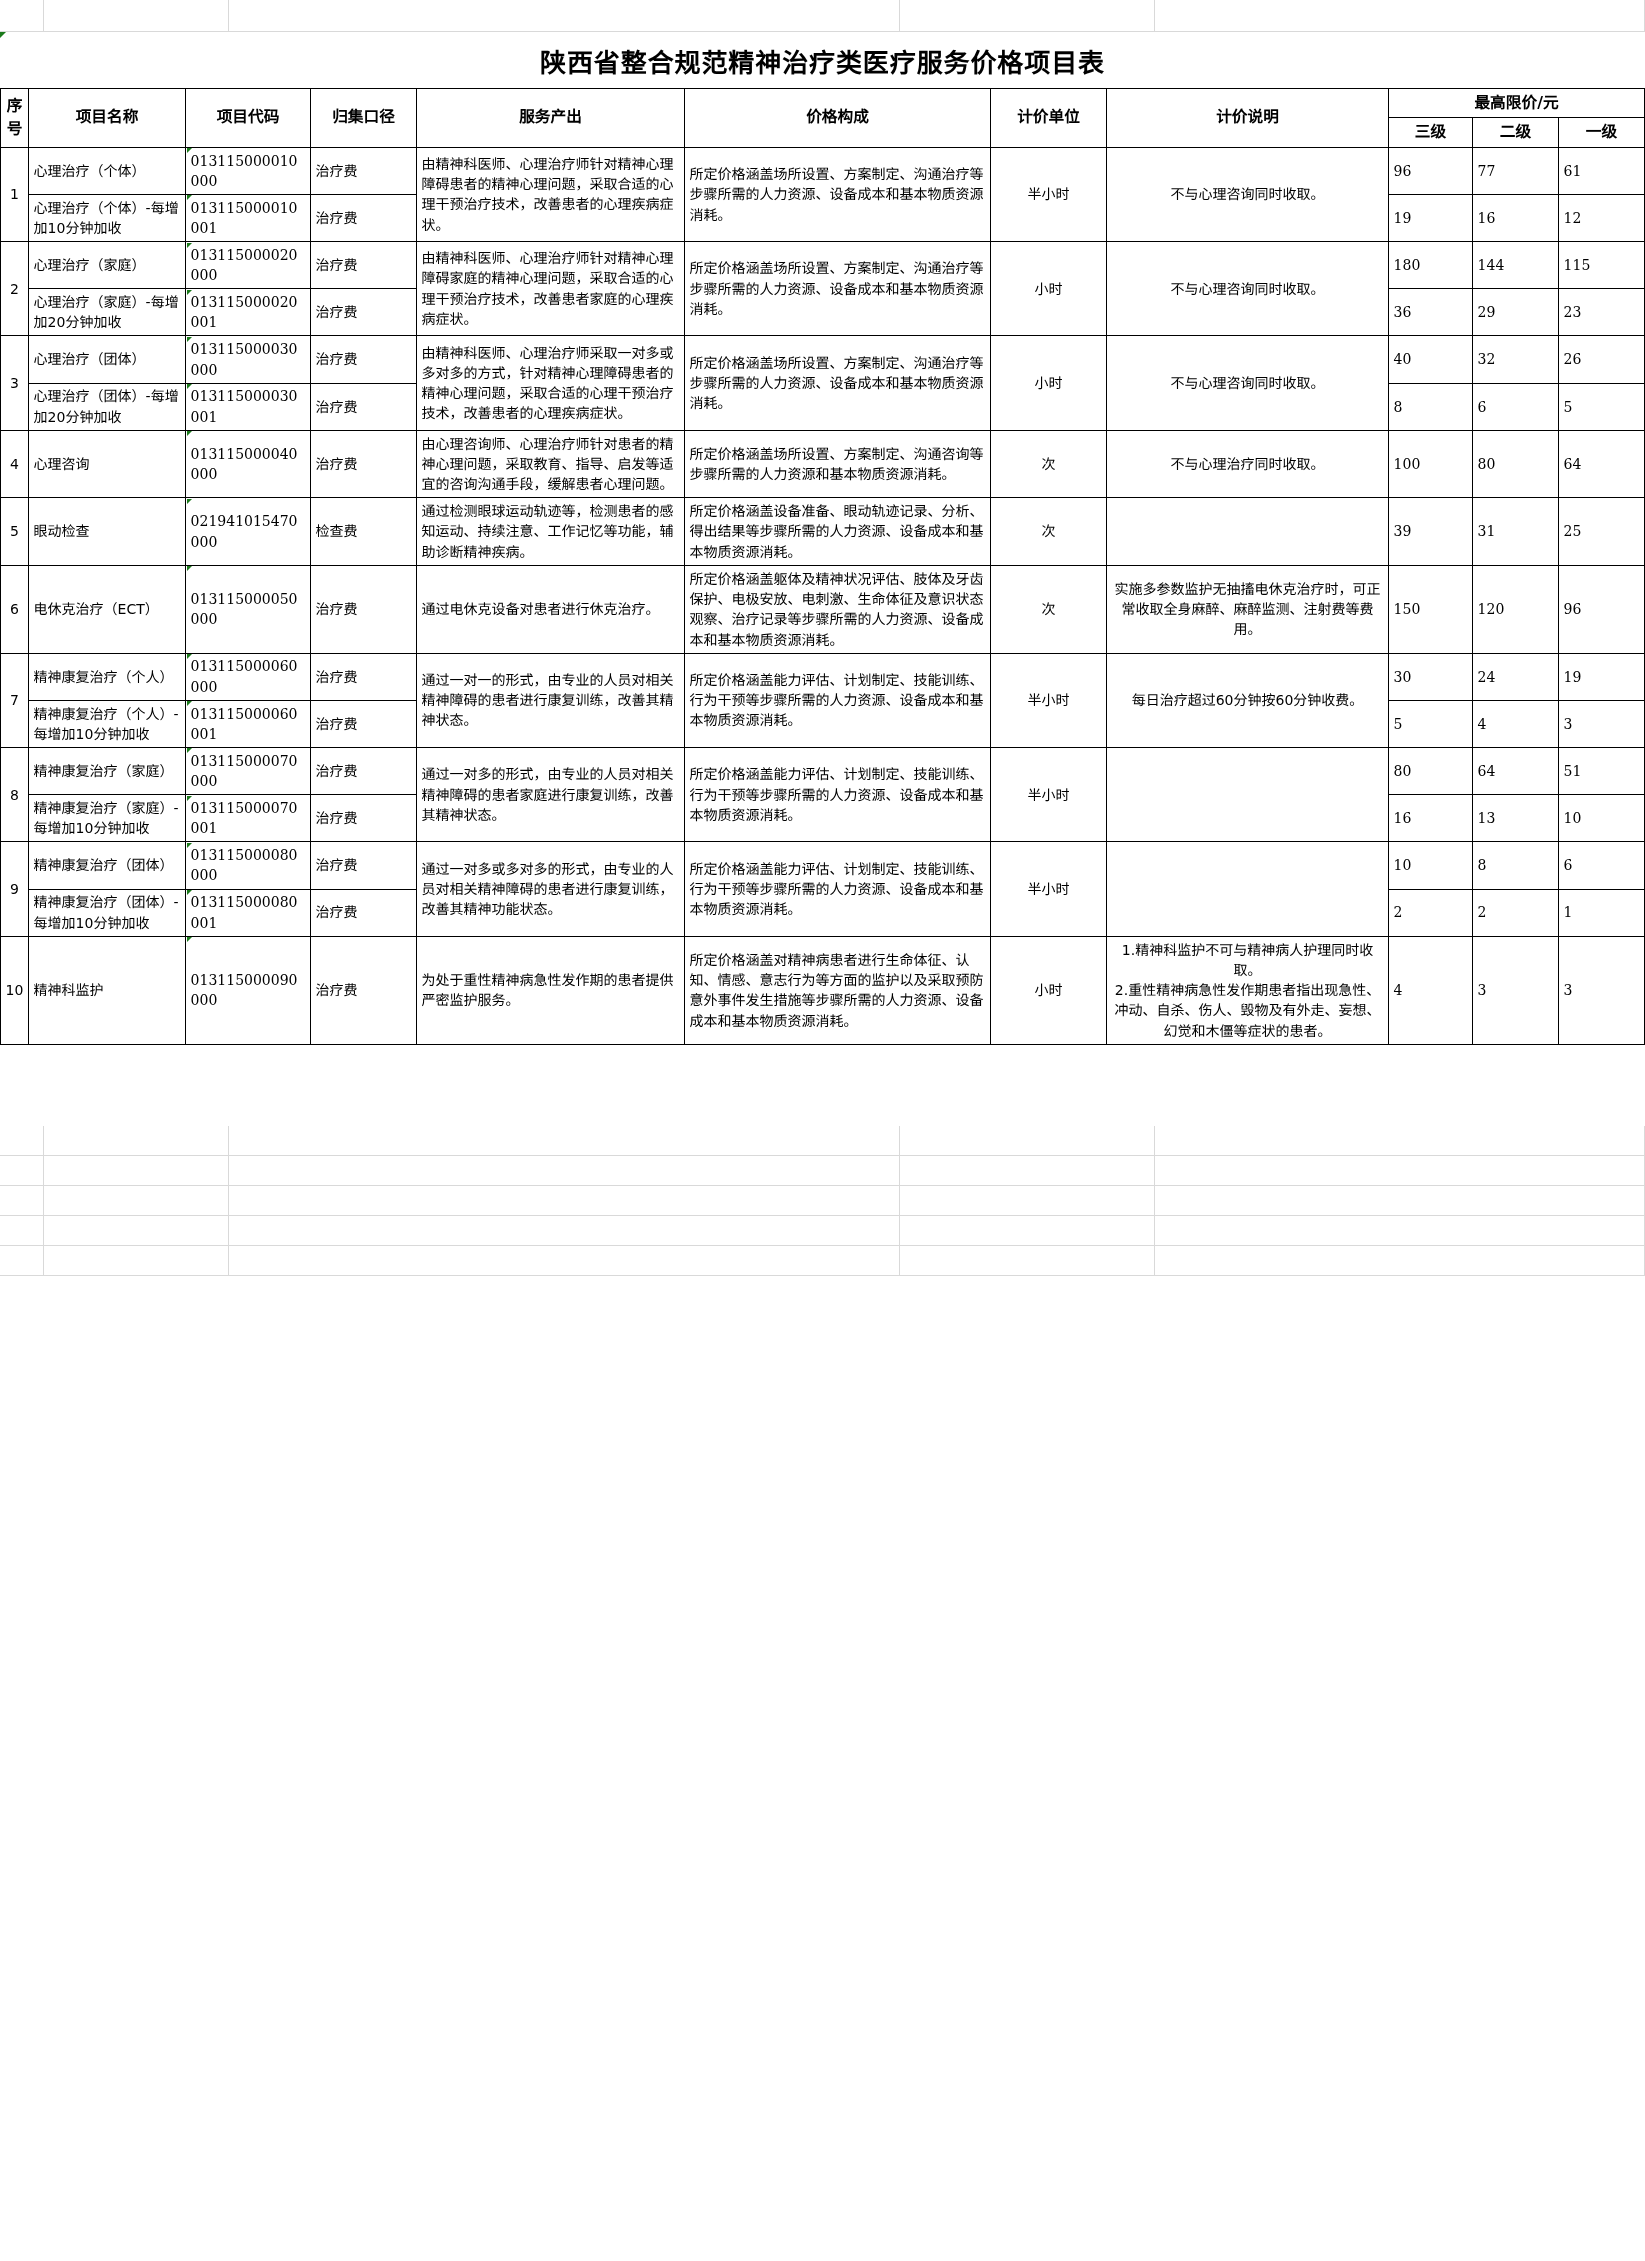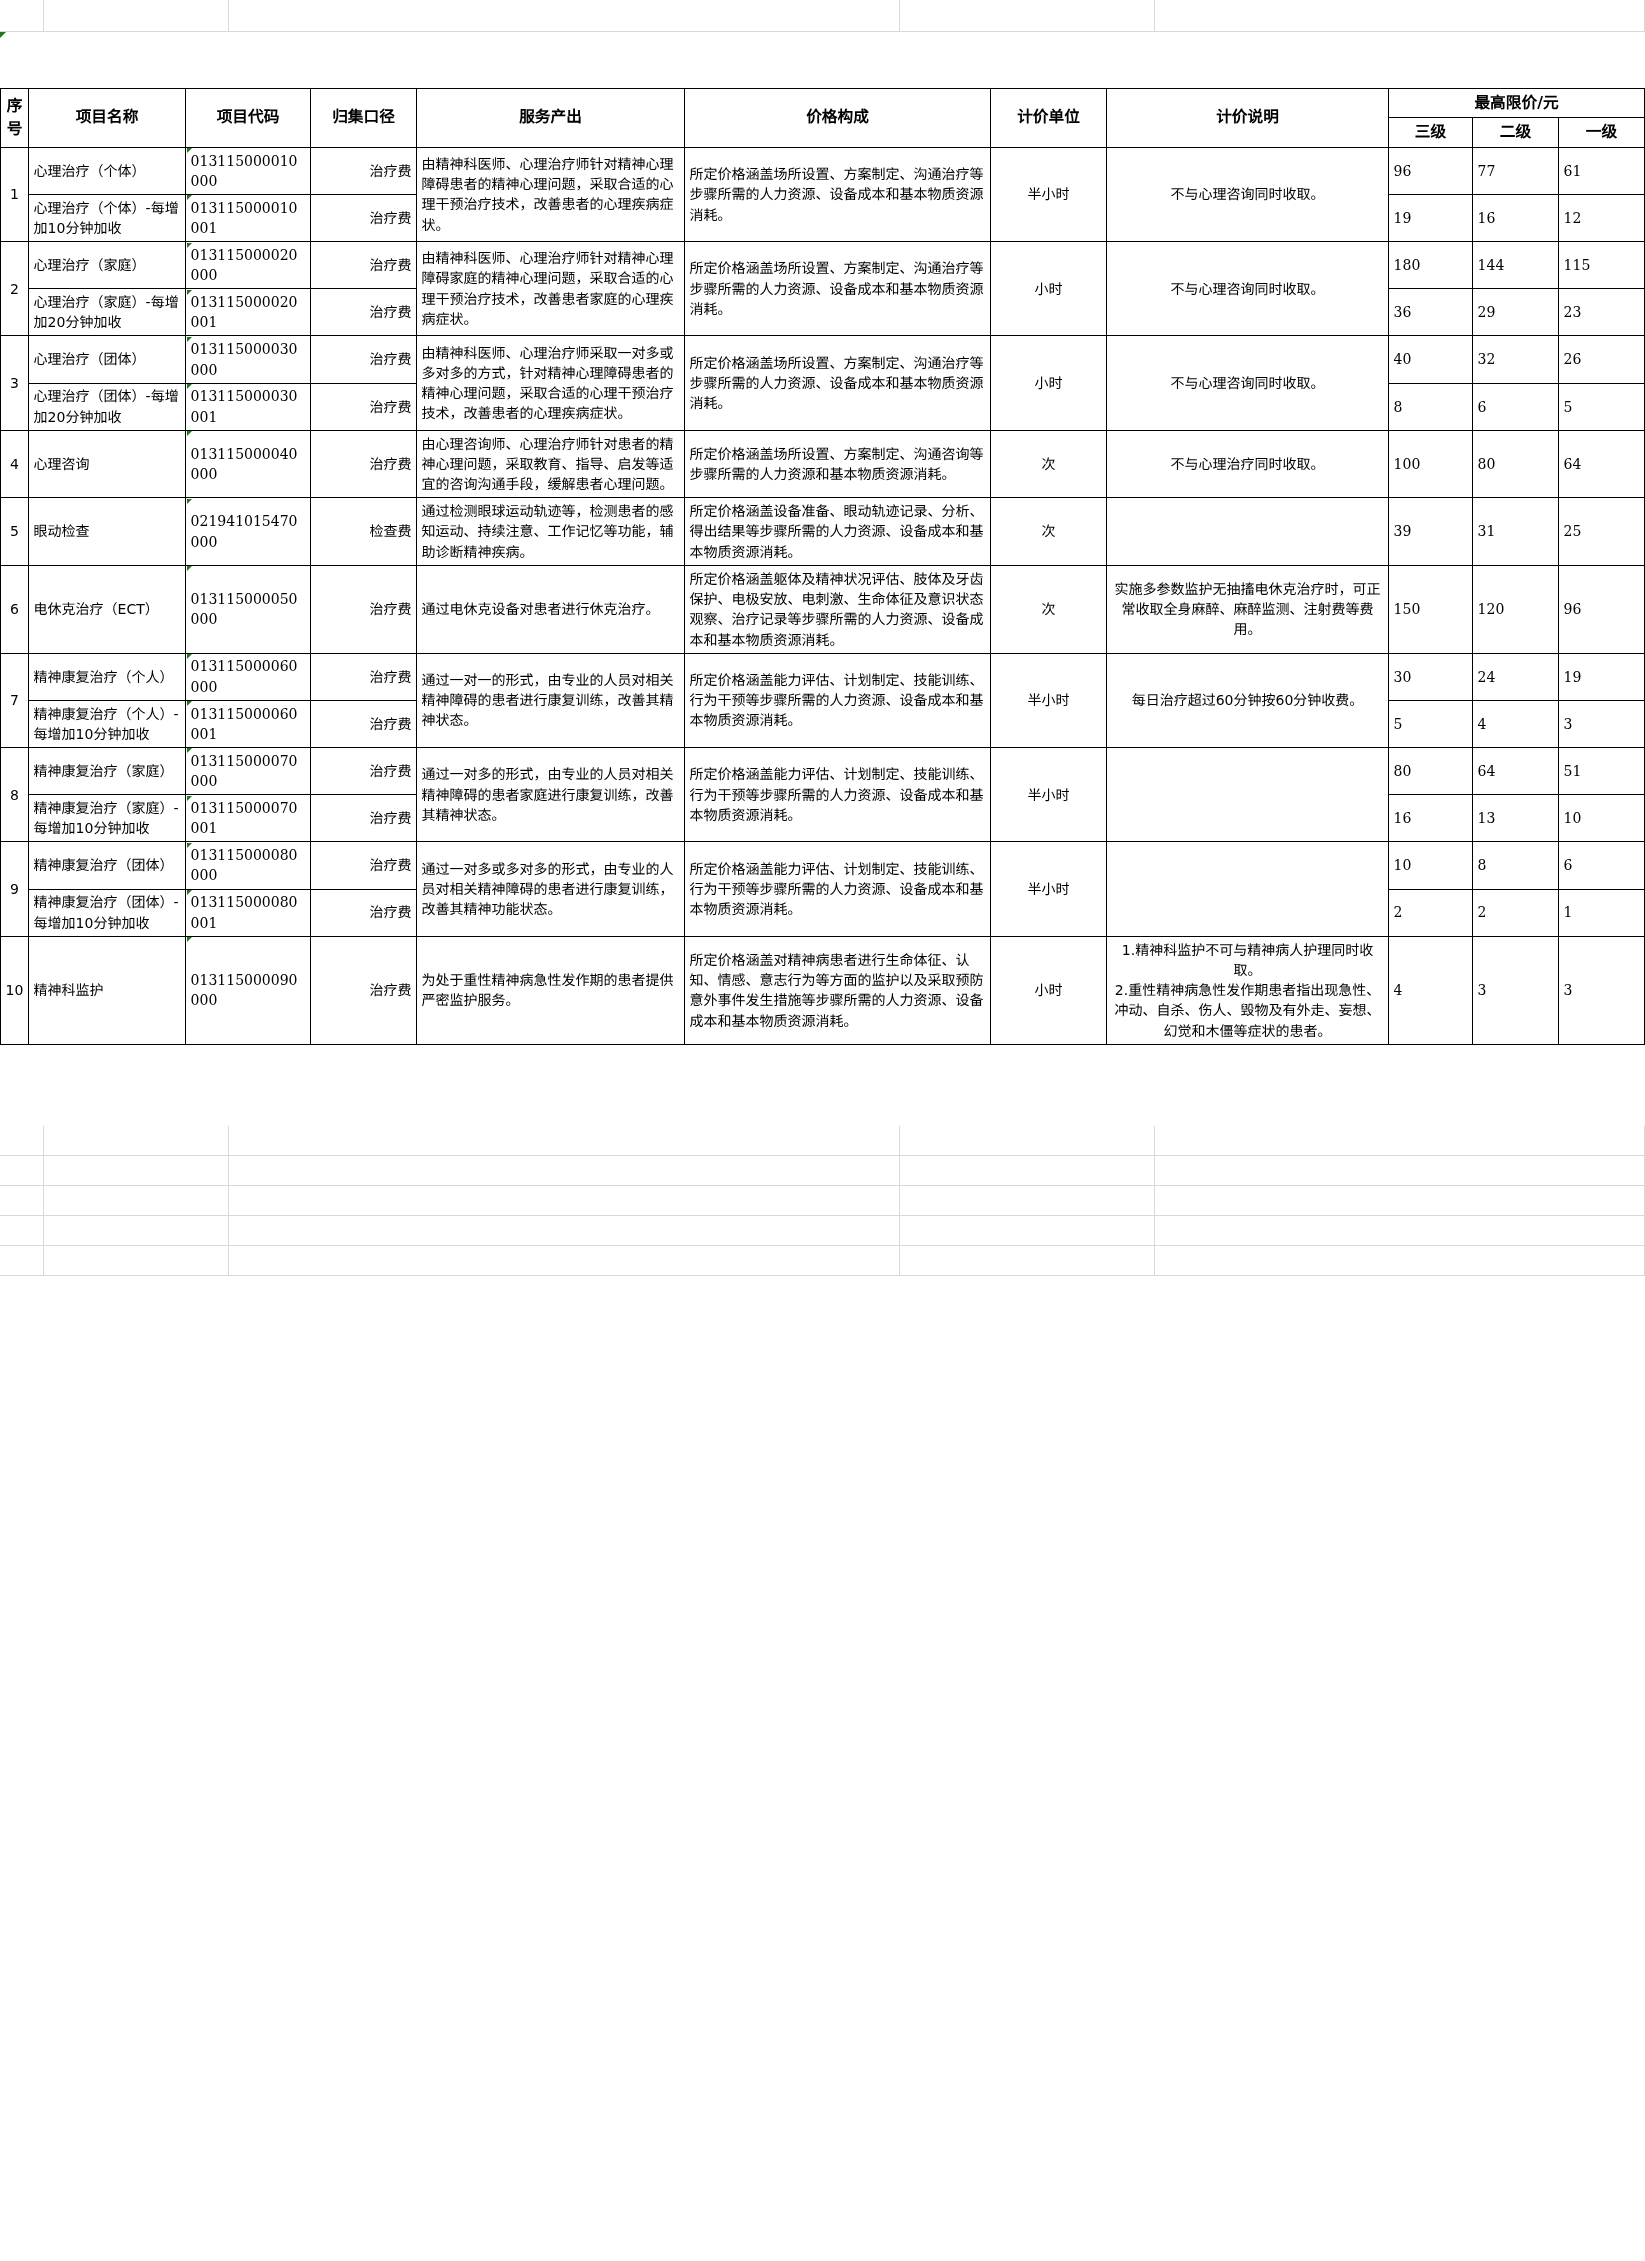--- a/index.html
+++ b/index.html
@@ -85,21 +85,21 @@
   th.h-price    { font-size: 15px; margin-top: 40px; }
   th.h-unit     { font-size: 15px; }
   th.h-desc     { font-size: 15px; }
   th.h-cap      { font-size: 15px; }
   th.h-lvl      { font-size: 15px; font-weight: bold; margin-left: 18px; }
 
   td.c-seq  { text-align: center; font-size: 14px; vertical-align: bottom; padding-bottom: 6.5px; }
   td.c-seq.mid { vertical-align: middle; padding-bottom: 2.8px; }
   td.c-name { text-align: left; font-size: 15.3px; line-height: 1.5; }
   td.c-code { text-align: left; font-size: 12.5px; font-family: "DejaVu Serif","Liberation Serif",serif; }
-  td.c-scope{ text-align: right; font-size: 12.5px; }
+  td.c-scope{ text-align: left; font-size: 12.5px; }
   td.c-output { text-align: left; font-size: 12.5px; line-height: 1.55; vertical-align: middle; }
   td.c-price  { text-align: left; font-size: 12.5px; line-height: 1.55; vertical-align: middle; }
   td.c-unit   { text-align: center; font-size: 13.4px; }
   td.c-desc   { text-align: center; font-size: 12.5px; line-height: 1.5; }
   td.c-num    { text-align: left; font-size: 15.7px; font-family: "DejaVu Serif","Liberation Serif",serif; }
 
   
   tr.group-start > td,
   tr.group-start > th { border-top: 1.4px solid #000; }
 
@@ -134,20 +134,21 @@
 <div class="sheet-top">
   <div class="ghost-cell" style="width:44px"></div>
   <div class="ghost-cell" style="width:185px"></div>
   <div class="ghost-cell" style="width:671px"></div>
   <div class="ghost-cell" style="width:255px"></div>
   <div class="ghost-cell" style="width:490px"></div>
 </div>
 
 <div class="title-band">
   <span class="corner-mark"></span>
+  <span class="title-text">陕西省整合规范精神治疗类医疗服务价格项目表</span>
 </div>
 
 <table class="price-table">
   <colgroup>
     <col style="width:28px">
     <col style="width:157px">
     <col style="width:125px">
     <col style="width:106px">
     <col style="width:268px">
     <col style="width:306px">

